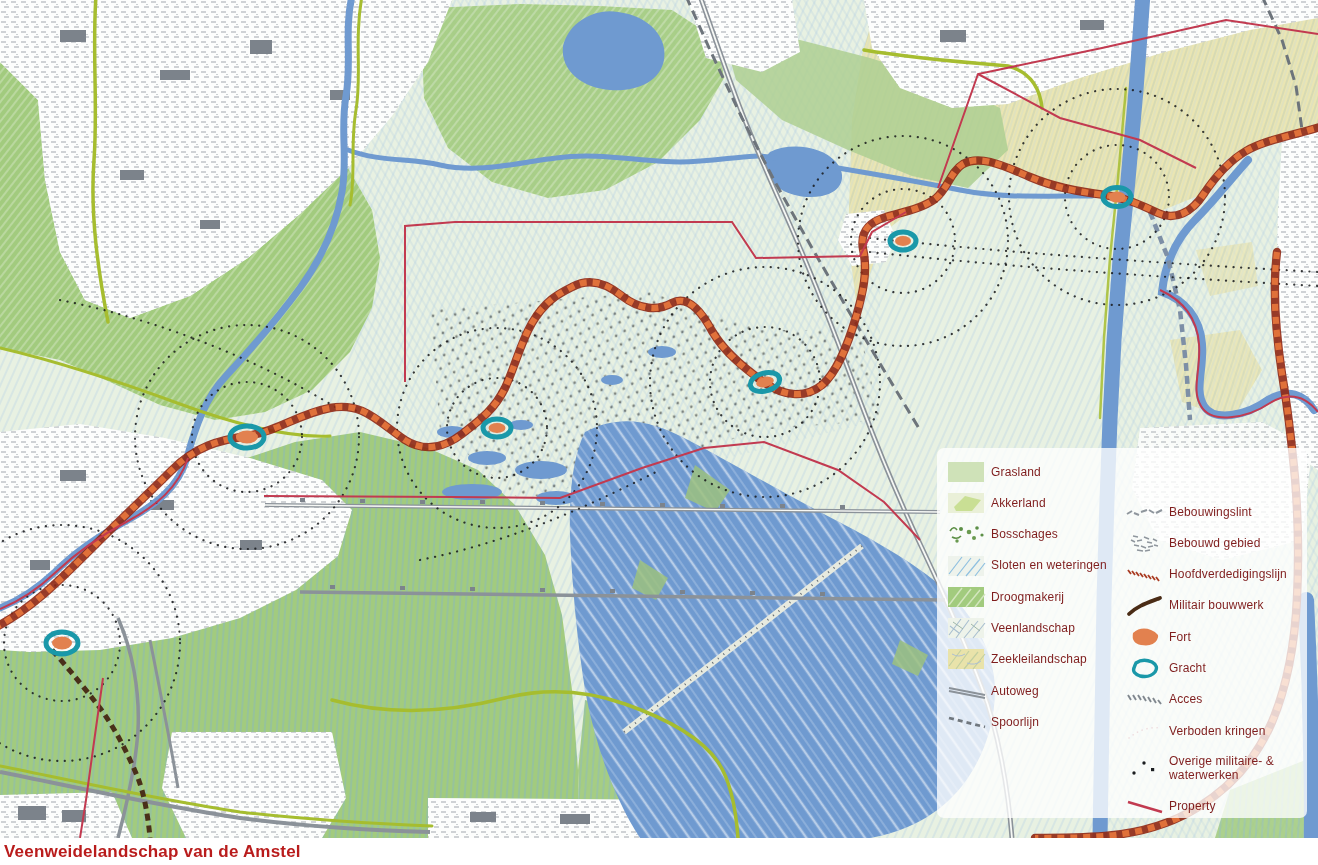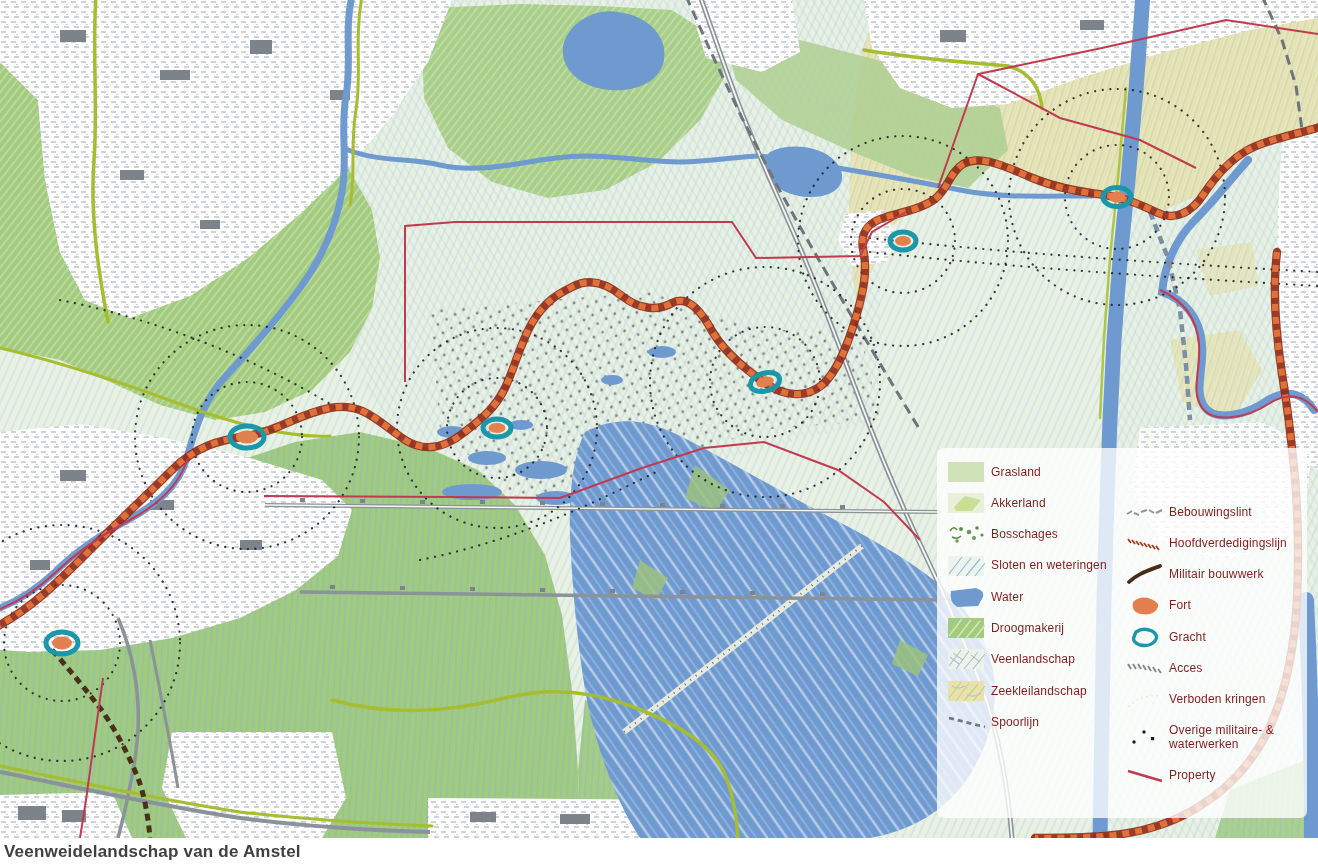--- a/index.html
+++ b/index.html
@@ -39,21 +39,21 @@
   .legend{position:absolute;left:937px;top:448px;width:370px;height:370px;
           background:rgba(255,255,255,.78);border-radius:7px;}
   .legend .col{position:absolute;top:8px;}
   .legend .col1{left:10px;width:170px;}
   .legend .col2{left:188px;width:176px;margin-top:40px;}
   .lrow{display:flex;align-items:center;height:31.3px;}
   .lrow.tall{height:44px;}
   .lsym{flex:0 0 44px;display:flex;align-items:center;justify-content:flex-start;}
   .llabel{font-size:12px;line-height:1.18;color:#7f1d1d;letter-spacing:.15px;}
 
-  .caption{position:absolute;left:4px;top:842px;font-size:17px;font-weight:bold;color:#404040;
+  .caption{position:absolute;left:4px;top:842px;font-size:17px;font-weight:bold;color:#b91c1c;
            letter-spacing:.2px;}
 </style>
 </head>
 <body>
 
 <div class="stage">
 
 <svg class="map-svg" width="1318" height="838" viewBox="0 0 1318 838" aria-hidden="true">
   <defs>
     <pattern id="patVeen" width="7" height="7" patternUnits="userSpaceOnUse" patternTransform="rotate(24)">
@@ -328,28 +328,20 @@
     <div class="lrow">
       <span class="lsym">
         <svg width="40" height="22" viewBox="0 0 40 22">
               <rect x="1" y="1" width="36" height="20" fill="#eef3ec"></rect>
           <path d="M2,19 L15,2 M10,21 L24,3 M19,21 L33,4 M28,21 L38,8" stroke="#8fc0e0" stroke-width="1.2" fill="none"></path>
             </svg>
       </span>
       <span class="llabel">Sloten en weteringen</span>
     </div>
 
-    <div class="lrow">
-      <span class="lsym">
-        <svg width="40" height="22" viewBox="0 0 40 22">
-              <path d="M4,5 L29,2 Q38,5 36,11 L31,20 L10,21 Q2,16 4,5 Z" fill="#6f9ad0"></path>
-            </svg>
-      </span>
-      <span class="llabel">Water</span>
-    </div>
 
     <div class="lrow">
       <span class="lsym">
         <svg width="40" height="22" viewBox="0 0 40 22">
               <rect x="1" y="1" width="36" height="20" fill="#a2cb7e"></rect>
           <path d="M2,19 L15,2 M10,21 L24,3 M19,21 L33,4 M28,21 L38,8" stroke="#d3e6be" stroke-width="1.5" fill="none"></path>
             </svg>
       </span>
       <span class="llabel">Droogmakerij</span>
     </div>
@@ -370,20 +362,28 @@
         <svg width="40" height="22" viewBox="0 0 40 22">
               <rect x="1" y="1" width="36" height="20" fill="#e9e3aa"></rect>
           <path d="M2,18 L14,2 M9,21 L22,3 M17,21 L31,4 M26,21 L38,6" stroke="#c2cfa0" stroke-width="1.2" fill="none"></path>
           <path d="M5,6 Q12,10 18,6 M20,15 Q28,18 34,13" stroke="#aebfd2" stroke-width="1" fill="none"></path>
             </svg>
       </span>
       <span class="llabel">Zeekleilandschap</span>
     </div>
 
 
+    <div class="lrow">
+      <span class="lsym">
+        <svg width="40" height="22" viewBox="0 0 40 22">
+              <path d="M2,8 L38,15 M2,11 L38,18" stroke="#8b9299" stroke-width="1.8" fill="none"></path>
+            </svg>
+      </span>
+      <span class="llabel">Autoweg</span>
+    </div>
 
     <div class="lrow">
       <span class="lsym">
         <svg width="40" height="22" viewBox="0 0 40 22">
               <path d="M2,7 L38,16" stroke="#70777e" stroke-width="2.8" fill="none" stroke-dasharray="5 4"></path>
             </svg>
       </span>
       <span class="llabel">Spoorlijn</span>
     </div>
   </div>
@@ -392,20 +392,28 @@
 
     <div class="lrow">
       <span class="lsym">
         <svg width="40" height="22" viewBox="0 0 40 22">
           <path d="M2,13 l5,-3 M9,12 l5,2 M16,11 l6,-2 M24,9 l5,3 M31,12 l6,-3" stroke="#8f969d" stroke-width="2" fill="none"></path>
         </svg>
       </span>
       <span class="llabel">Bebouwingslint</span>
     </div>
 
+    <div class="lrow">
+      <span class="lsym">
+        <svg width="40" height="22" viewBox="0 0 40 22">
+          <path d="M8,4 l5,1 M6,8 l4,2 M12,9 l5,-1 M19,5 l5,2 M22,10 l5,1 M9,13 l5,1 M16,14 l5,2 M23,15 l5,-1 M12,18 l6,1 M20,19 l5,-1 M28,7 l4,2 M29,13 l4,1" stroke="#8f969d" stroke-width="1.4" fill="none"></path>
+        </svg>
+      </span>
+      <span class="llabel">Bebouwd gebied</span>
+    </div>
 
     <div class="lrow">
       <span class="lsym">
         <svg width="40" height="22" viewBox="0 0 40 22">
           <path d="M3,7 l3,4 M7,8 l3,4 M11,9 l3,4 M15,10 l3,4 M19,11 l3,4 M23,12 l3,4 M27,13 l3,4 M31,14 l3,4" stroke="#a93b22" stroke-width="1.8" fill="none"></path>
         </svg>
       </span>
       <span class="llabel">Hoofdverdedigingslijn</span>
     </div>
 

